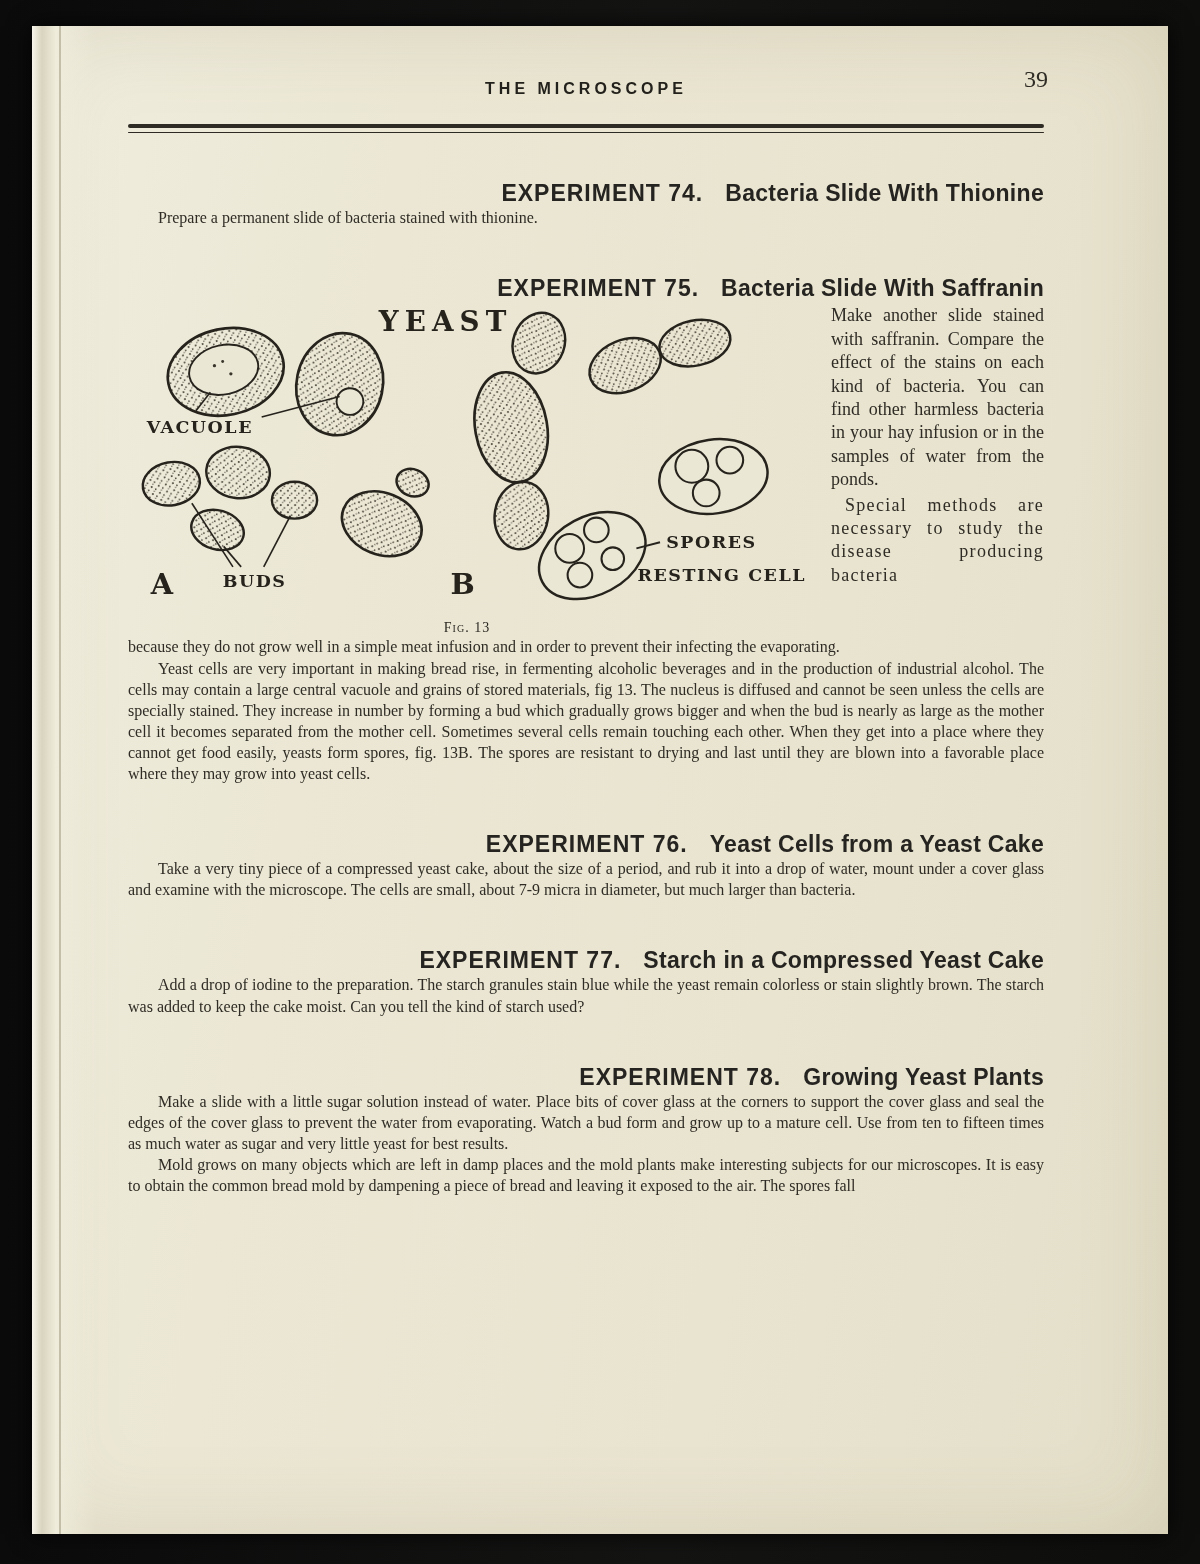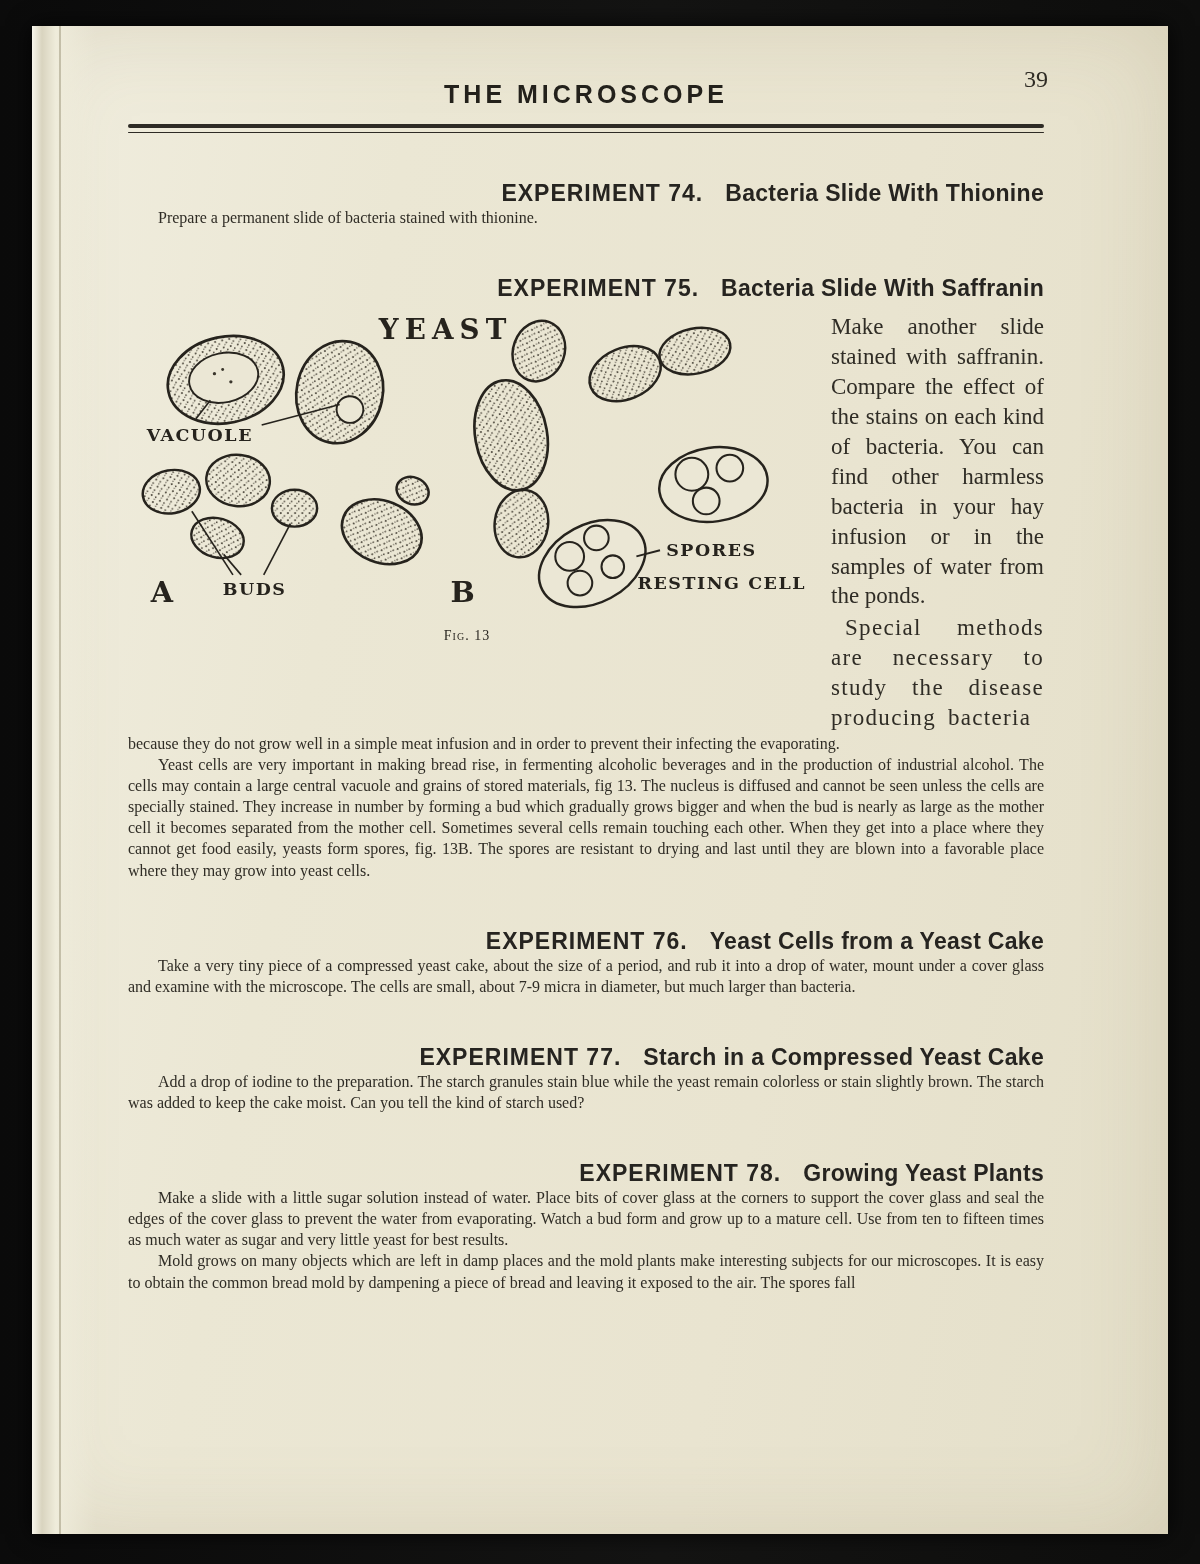--- a/index.html
+++ b/index.html
@@ -28,21 +28,21 @@
     position:absolute; left:27px; top:0; bottom:0; width:2px;
     background:rgba(118,108,78,.35);
   }
   .content {
     position:absolute; left:96px; top:54px; width:916px;
     color:#2e2b24;
   }
   .running-head { position:relative; text-align:center; height:34px; }
   .head-title {
     font-family:"Liberation Sans", sans-serif; font-weight:700;
-    font-size:25px; letter-spacing:4px; color:#23211b;
+    font-size:16px; letter-spacing:4px; color:#23211b;
   }
   .page-num {
     position:absolute; right:-4px; top:-14px;
     font-size:24px; color:#2e2b24;
   }
   .double-rule { margin-top:10px; }
   .rule-a { height:3.5px; background:#2e2b25; border-radius:2px; }
   .rule-b { height:1.8px; background:#2e2b25; margin-top:4px; border-radius:1px; }
 
   .exp-head {
@@ -52,28 +52,28 @@
   }
   .exp-label { font-size:23px; letter-spacing:1px; margin-right:22px; white-space:nowrap; }
   .exp-title { font-size:23px; letter-spacing:.3px;margin-top:25px; }
 
   .body {
     font-size:16px; line-height:1.32; text-align:justify;
     color:#2f2c25; margin-top:0;
   }
   .indent { text-indent:30px; }
 
-  .fig-row { display:flex; align-items:flex-start; margin-top:8px; }
+  .fig-row { display:flex; align-items:flex-start; }
   .figure { flex:0 0 678px; width:678px; }
   .fig-caption {
     text-align:center; font-size:14px; margin-top:6px;
     font-variant:small-caps; letter-spacing:1px; color:#2b2822;
   }
   .side-col { width:213px; margin-left:25px; margin-top:2px; }
-  .side-col .body { font-size:23px; line-height:1.3; margin-top:0; }
+  .side-col .body { font-size:18px; line-height:1.3; margin-top:0; }
   .side-col .spaced {
     letter-spacing:1.3px; word-spacing:5px; text-indent:14px; margin-top:2px;
   }
 
   .fig-title  { font-family:"DejaVu Serif", serif; font-weight:700; font-size:27px; letter-spacing:6px; fill:#26231d; }
   .fig-label  { font-family:"DejaVu Serif", serif; font-weight:700; font-size:17px; letter-spacing:1.5px; fill:#26231d; }
   .fig-letter { font-family:"DejaVu Serif", serif; font-weight:700; font-size:28px; fill:#26231d; }
 </style>
 </head>
 <body>

